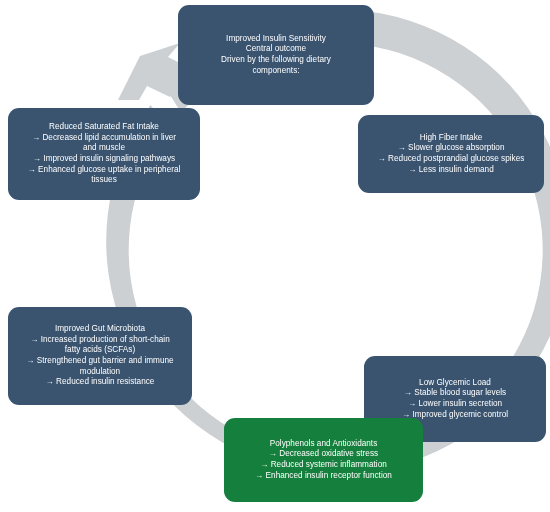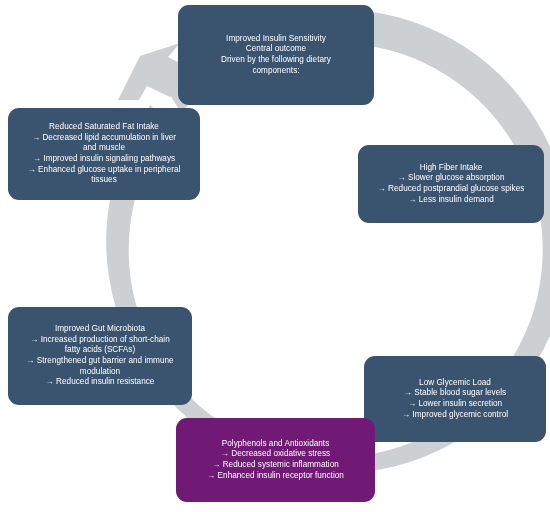--- a/index.html
+++ b/index.html
@@ -44,21 +44,21 @@
     letter-spacing: 0.02px;
   }
   .node-text {
     display: block;
     white-space: pre-line;
     width: 100%;
   }
 
   
   #node-central       { left: 178px; top: 5px;   width: 196px; height: 100px; }
-  #node-fiber         { left: 358px; top: 115px; width: 186px; height: 78px; margin-top: 30px;  }
+  #node-fiber         { left: 358px; top: 115px; width: 186px; height: 78px;  }
   #node-glycemic      { left: 364px; top: 312px; width: 182px; height: 86px; margin-top: 44px;  }
   #node-polyphenols   { left: 176px; top: 418px; width: 199px; height: 84px;  }
   #node-microbiota    { left: 8px;   top: 307px; width: 184px; height: 98px;  }
   #node-satfat        { left: 8px;   top: 108px; width: 192px; height: 92px;  }
 </style>
 </head>
 <body>
 
 <div id="diagram" style="background: rgb(255, 255, 255);">
 
@@ -91,21 +91,21 @@
 → Less insulin demand</span>
   </div>
 
   <div class="node-box" id="node-glycemic" style="background: rgb(58, 84, 112); color: rgb(255, 255, 255);">
     <span class="node-text">Low Glycemic Load
 → Stable blood sugar levels
 → Lower insulin secretion
 → Improved glycemic control</span>
   </div>
 
-  <div class="node-box" id="node-polyphenols" style="background: #701a75; color: rgb(255, 255, 255);">
+  <div class="node-box" id="node-polyphenols" style="background: #15803d; color: rgb(255, 255, 255); margin-left: 48px;">
     <span class="node-text">Polyphenols and Antioxidants
 → Decreased oxidative stress
 → Reduced systemic inflammation
 → Enhanced insulin receptor function</span>
   </div>
 
   <div class="node-box" id="node-satfat" style="background: rgb(58, 84, 112); color: rgb(255, 255, 255);">
     <span class="node-text">Reduced Saturated Fat Intake
 → Decreased lipid accumulation in liver
 and muscle

